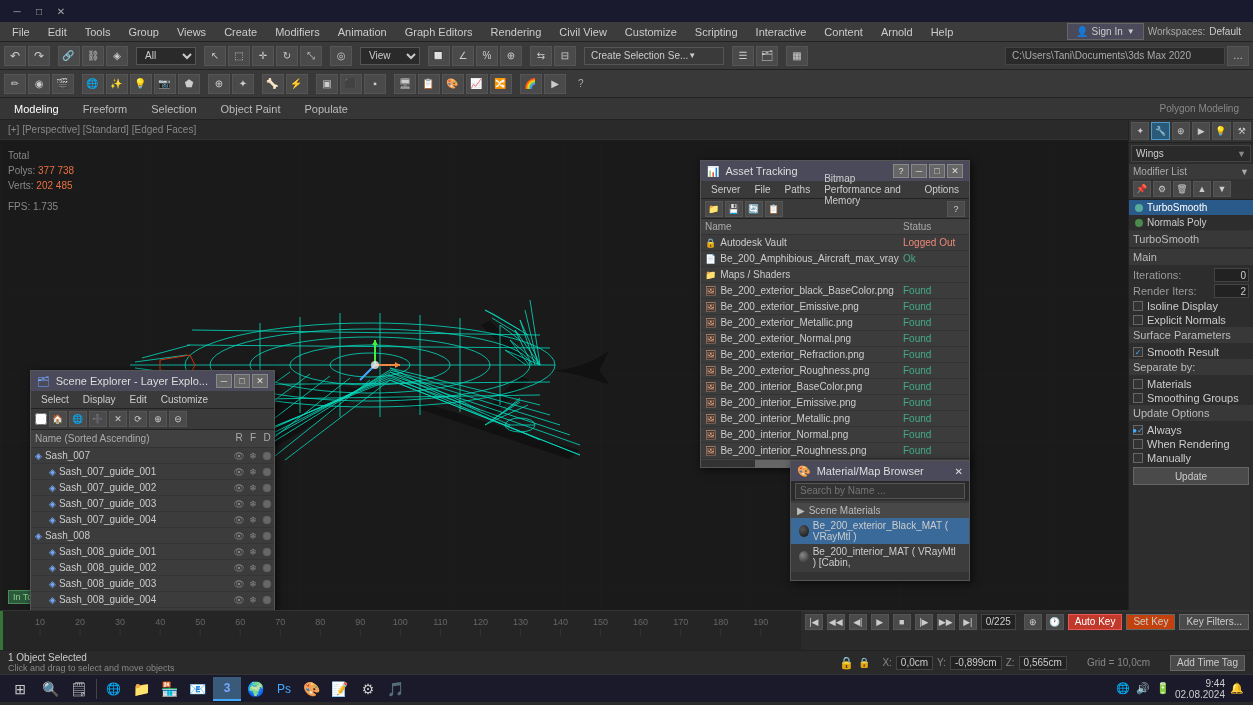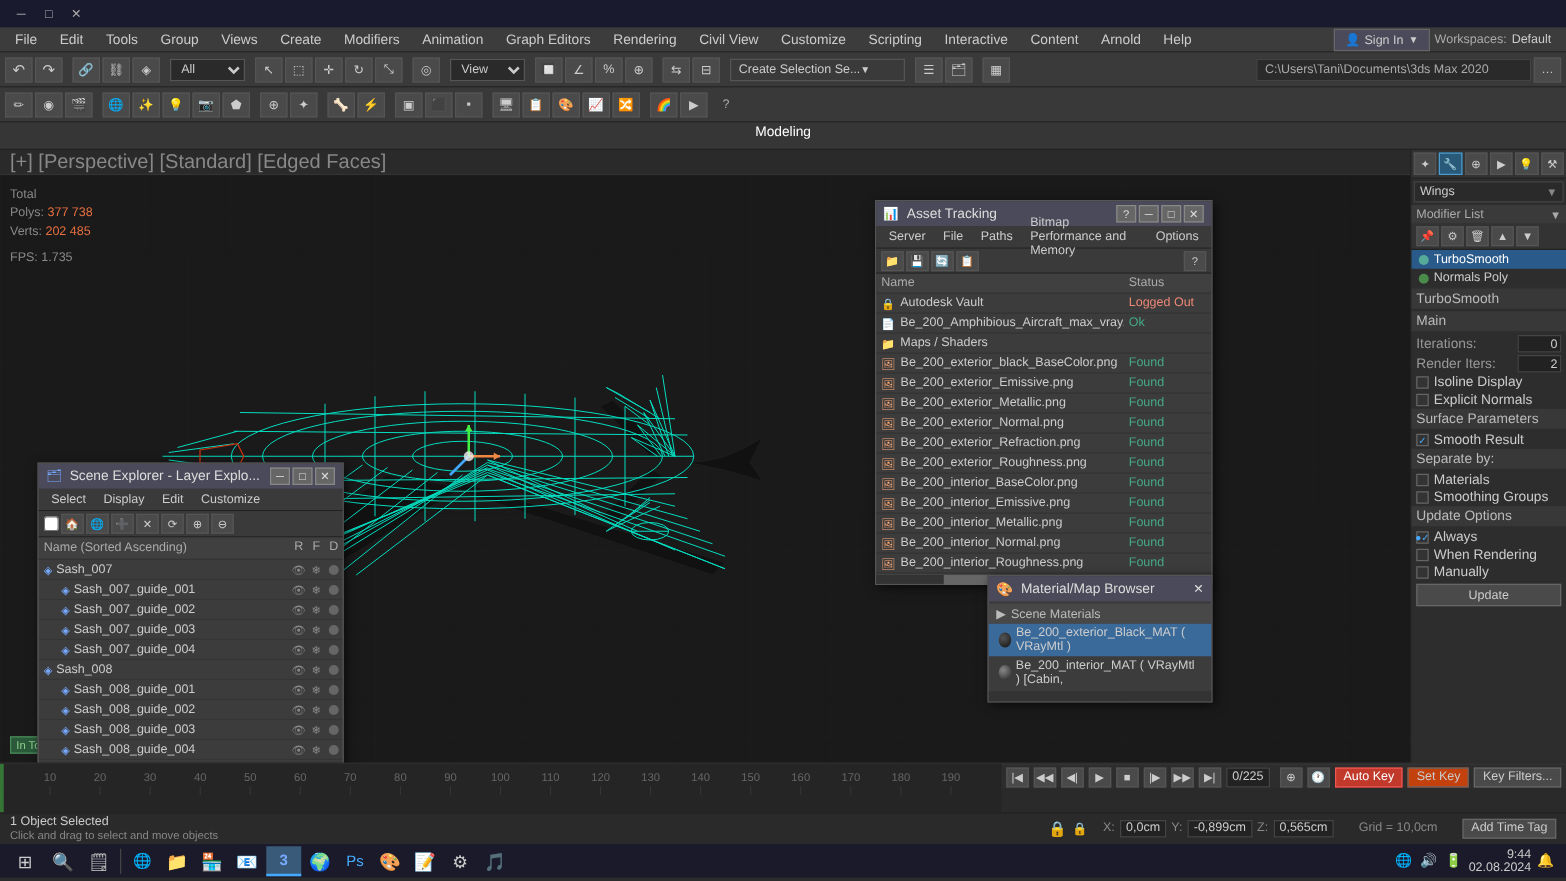--- a/index.html
+++ b/index.html
@@ -15,30 +15,30 @@
     #menu-bar { height: 20px; background: #3c3c3c; display: flex; align-items: center; padding: 0 4px; gap: 2px; border-bottom: 1px solid #222; }
     .menu-item { padding: 2px 8px; font-size: 11px; color: #ccc; cursor: pointer; height: 20px; display: flex; align-items: center; }
 
     
     .toolbar-row { height: 26px; background: #3a3a3a; display: flex; align-items: center; padding: 0 4px; gap: 2px; border-bottom: 1px solid #222; }
     .tb-btn { width: 22px; height: 20px; background: #4a4a4a; border: 1px solid #555; display: flex; align-items: center; justify-content: center; font-size: 10px; cursor: pointer; color: #ccc; }
     .tb-sep { width: 4px; height: 20px; }
     .tb-combo { height: 18px; background: #2a2a2a; border: 1px solid #555; color: #ccc; font-size: 10px; padding: 0 4px; min-width: 60px; }
 
     
-    #sub-toolbar { height: 22px; background: #363636; display: flex; align-items: center; padding: 0 8px; gap: 12px; border-bottom: 1px solid #222; flex-direction: column; }
+    #sub-toolbar { height: 22px; background: #363636; display: flex; align-items: center; padding: 0 8px; gap: 12px; border-bottom: 1px solid #222; }
     .sub-tb-item { font-size: 11px; color: #bbb; cursor: pointer; padding: 2px 6px; }
     .sub-tb-item.active { color: #fff; }
 
     
     #main-layout { display: flex; height: calc(705px - 88px - 26px - 22px); }
 
     
     #viewport { flex: 1; background: #1a1a1a; position: relative; overflow: hidden; }
-    #viewport-header { height: 20px; background: #2a2a2a; display: flex; align-items: flex-end; padding: 0 8px; gap: 8px; font-size: 16px; color: #888; border-bottom: 1px solid #333; }
+    #viewport-header { height: 20px; background: #2a2a2a; display: flex; align-items: center; padding: 0 8px; gap: 8px; font-size: 10px; color: #888; border-bottom: 1px solid #333; }
     #viewport-content { width: 100%; height: calc(100% - 20px); position: relative; }
 
     
     #stats { position: absolute; top: 8px; left: 8px; font-size: 10px; color: #888; line-height: 1.5; }
 
     
     #right-panel { width: 120px; background: #2d2d2d; border-left: 1px solid #222; display: flex; flex-direction: column; }
     .modifier-item { font-size: 10px; padding: 2px 6px; cursor: pointer; display: flex; align-items: center; gap: 4px; }
     .modifier-item.active { background: #2a5a8a; color: #fff; }
     .modifier-item .dot { width: 8px; height: 8px; border-radius: 50%; background: #5a9; display: inline-block; }
@@ -606,20 +606,23 @@
       </div>
 
       <div id="material-window">
         <div class="win-titlebar">
           <div style="display:flex;align-items:center;gap:6px;">
             <span>🎨</span>
             <span>Material/Map Browser</span>
           </div>
           <div style="cursor:pointer;font-size:10px;">✕</div>
         </div>
+        <div class="mat-search">
+          <input type="text" style="flex: 1 1 0%; background: rgb(51, 51, 51); border: 1px solid rgb(85, 85, 85); color: rgb(204, 204, 204); font-size: 10px; height: 16px; padding: 0px 4px;" placeholder="Search by Name ...">
+        </div>
         <div class="mat-section">
           <div class="mat-section-title">
             <span>▶</span>
             <span>Scene Materials</span>
           </div>
           <div class="mat-item selected">
             <span class="mat-sphere dark"></span>
             <span>Be_200_exterior_Black_MAT ( VRayMtl )</span>
           </div>
           <div class="mat-item">

